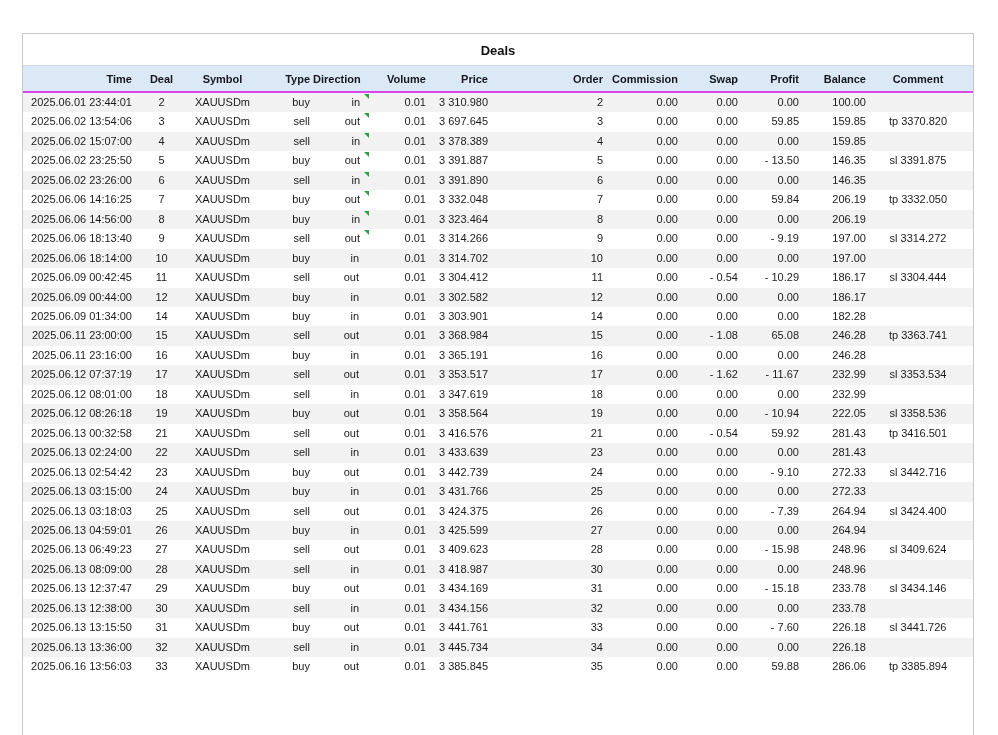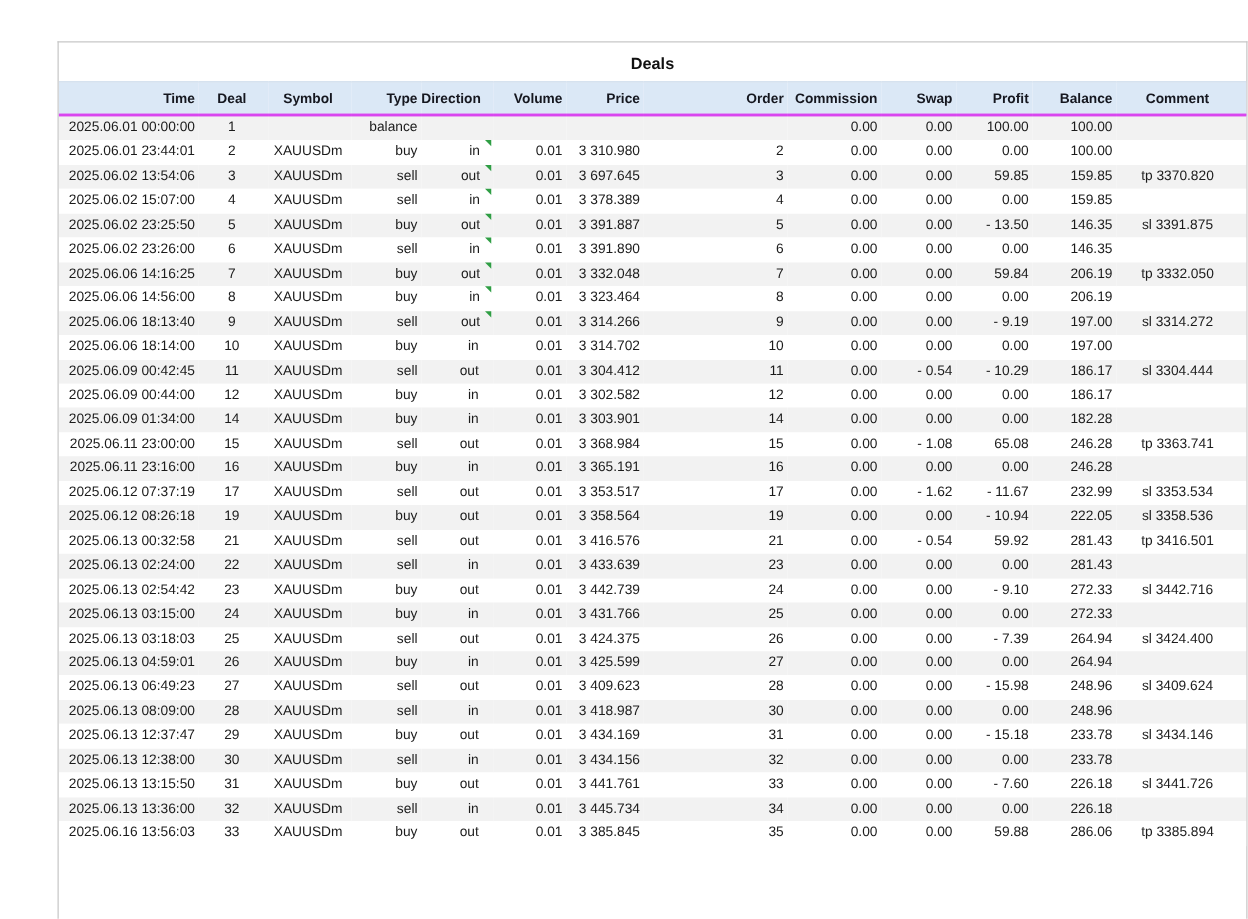--- a/index.html
+++ b/index.html
@@ -7,21 +7,21 @@
     padding: 0;
     background: #ffffff;
     width: 998px;
     height: 735px;
     overflow: hidden;
     font-family: "Liberation Sans", "DejaVu Sans", sans-serif;
     color: #1b1b1b;
   }
   .report-container {
     position: absolute;
-    left: 46px;
+    left: 22px;
     top: 33px;
     width: 952px;
     height: 702px;
     border: 1px solid #c8c8c8;
     border-bottom: none;
     background: #ffffff;
     box-sizing: border-box;
     overflow: hidden;
   }
   .report-title {
@@ -119,35 +119,20 @@
           <th class="col-order">Order</th>
           <th class="col-commission">Commission</th>
           <th class="col-swap">Swap</th>
           <th class="col-profit">Profit</th>
           <th class="col-balance">Balance</th>
           <th class="col-comment">Comment</th>
         </tr>
     </thead>
     <tbody>
         <tr>
-          <td class="col-time">2025.06.01 00:00:00</td>
-          <td class="col-deal">1</td>
-          <td class="col-symbol"></td>
-          <td class="col-type">balance</td>
-          <td class="col-direction"></td>
-          <td class="col-volume"></td>
-          <td class="col-price"></td>
-          <td class="col-order"></td>
-          <td class="col-commission">0.00</td>
-          <td class="col-swap">0.00</td>
-          <td class="col-profit">100.00</td>
-          <td class="col-balance">100.00</td>
-          <td class="col-comment"></td>
-        </tr>
-        <tr>
           <td class="col-time">2025.06.01 23:44:01</td>
           <td class="col-deal">2</td>
           <td class="col-symbol">XAUUSDm</td>
           <td class="col-type">buy</td>
           <td class="col-direction">in<span class="dir-arrow"></span></td>
           <td class="col-volume">0.01</td>
           <td class="col-price">3 310.980</td>
           <td class="col-order">2</td>
           <td class="col-commission">0.00</td>
           <td class="col-swap">0.00</td>
@@ -357,20 +342,35 @@
           <td class="col-type">sell</td>
           <td class="col-direction">out</td>
           <td class="col-volume">0.01</td>
           <td class="col-price">3 353.517</td>
           <td class="col-order">17</td>
           <td class="col-commission">0.00</td>
           <td class="col-swap">- 1.62</td>
           <td class="col-profit">- 11.67</td>
           <td class="col-balance">232.99</td>
           <td class="col-comment">sl 3353.534</td>
+        </tr>
+        <tr>
+          <td class="col-time">2025.06.12 08:01:00</td>
+          <td class="col-deal">18</td>
+          <td class="col-symbol">XAUUSDm</td>
+          <td class="col-type">sell</td>
+          <td class="col-direction">in</td>
+          <td class="col-volume">0.01</td>
+          <td class="col-price">3 347.619</td>
+          <td class="col-order">18</td>
+          <td class="col-commission">0.00</td>
+          <td class="col-swap">0.00</td>
+          <td class="col-profit">0.00</td>
+          <td class="col-balance">232.99</td>
+          <td class="col-comment"></td>
         </tr>
         <tr>
           <td class="col-time">2025.06.12 08:26:18</td>
           <td class="col-deal">19</td>
           <td class="col-symbol">XAUUSDm</td>
           <td class="col-type">buy</td>
           <td class="col-direction">out</td>
           <td class="col-volume">0.01</td>
           <td class="col-price">3 358.564</td>
           <td class="col-order">19</td>

